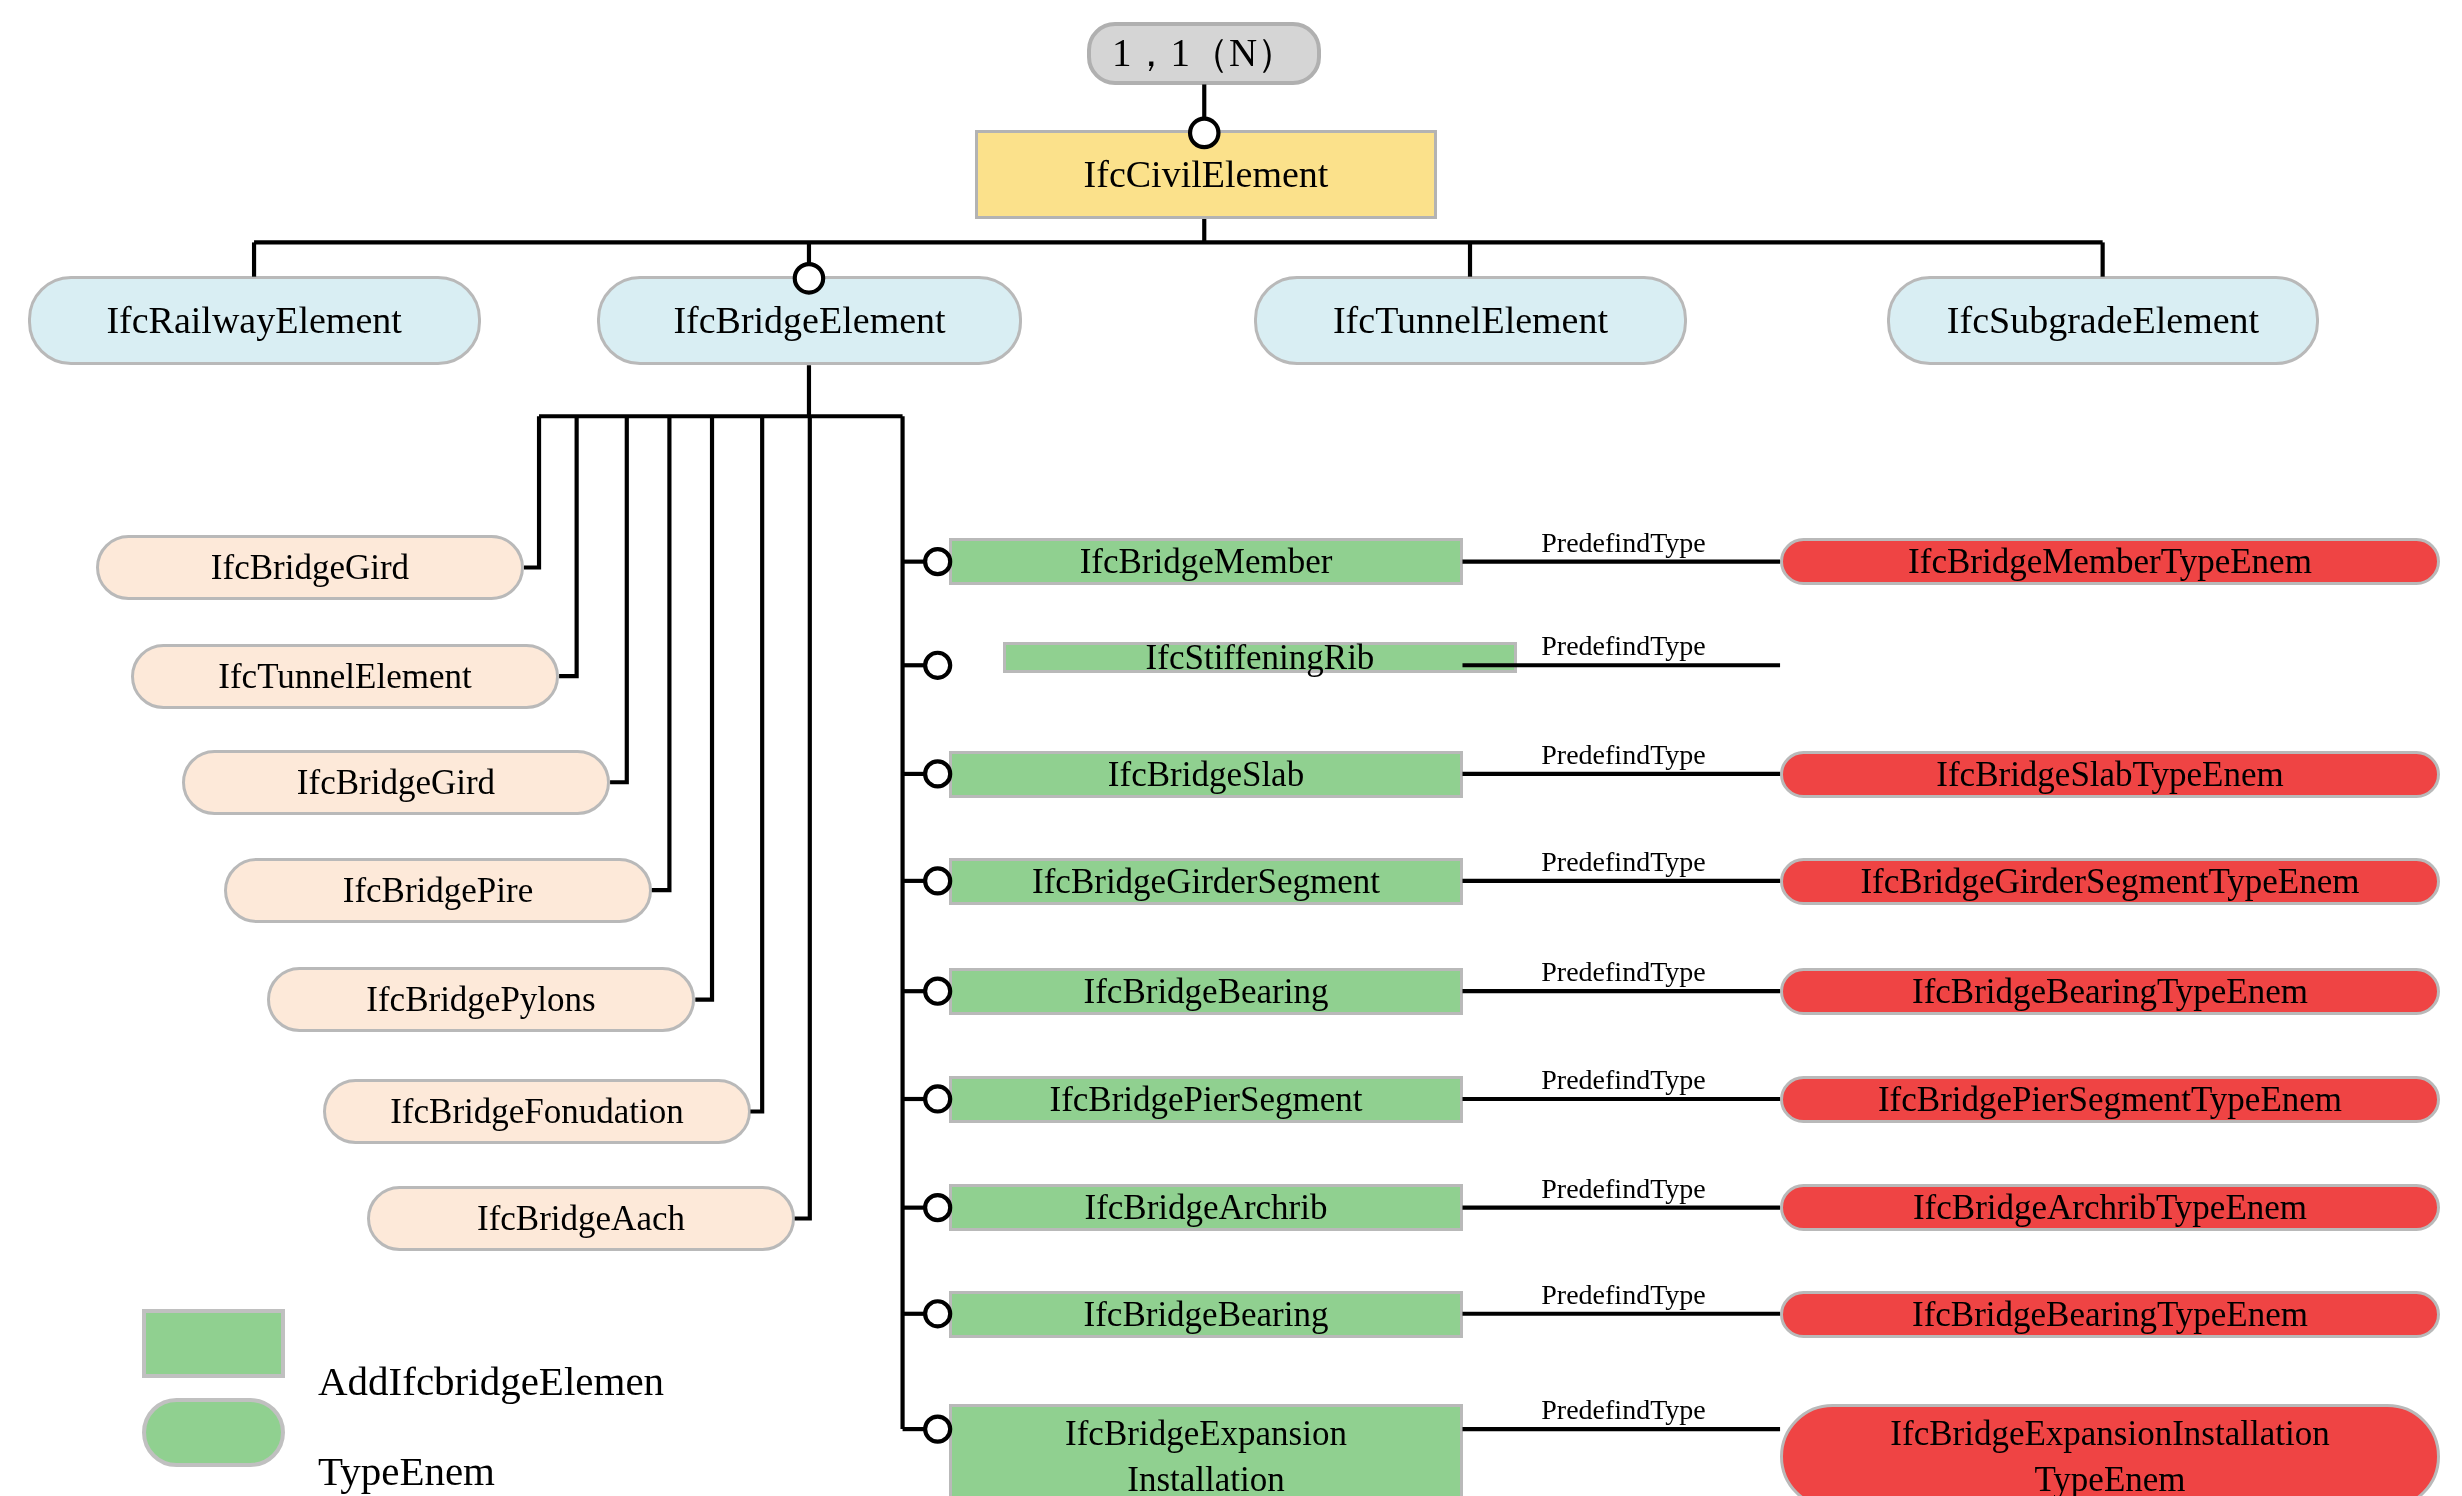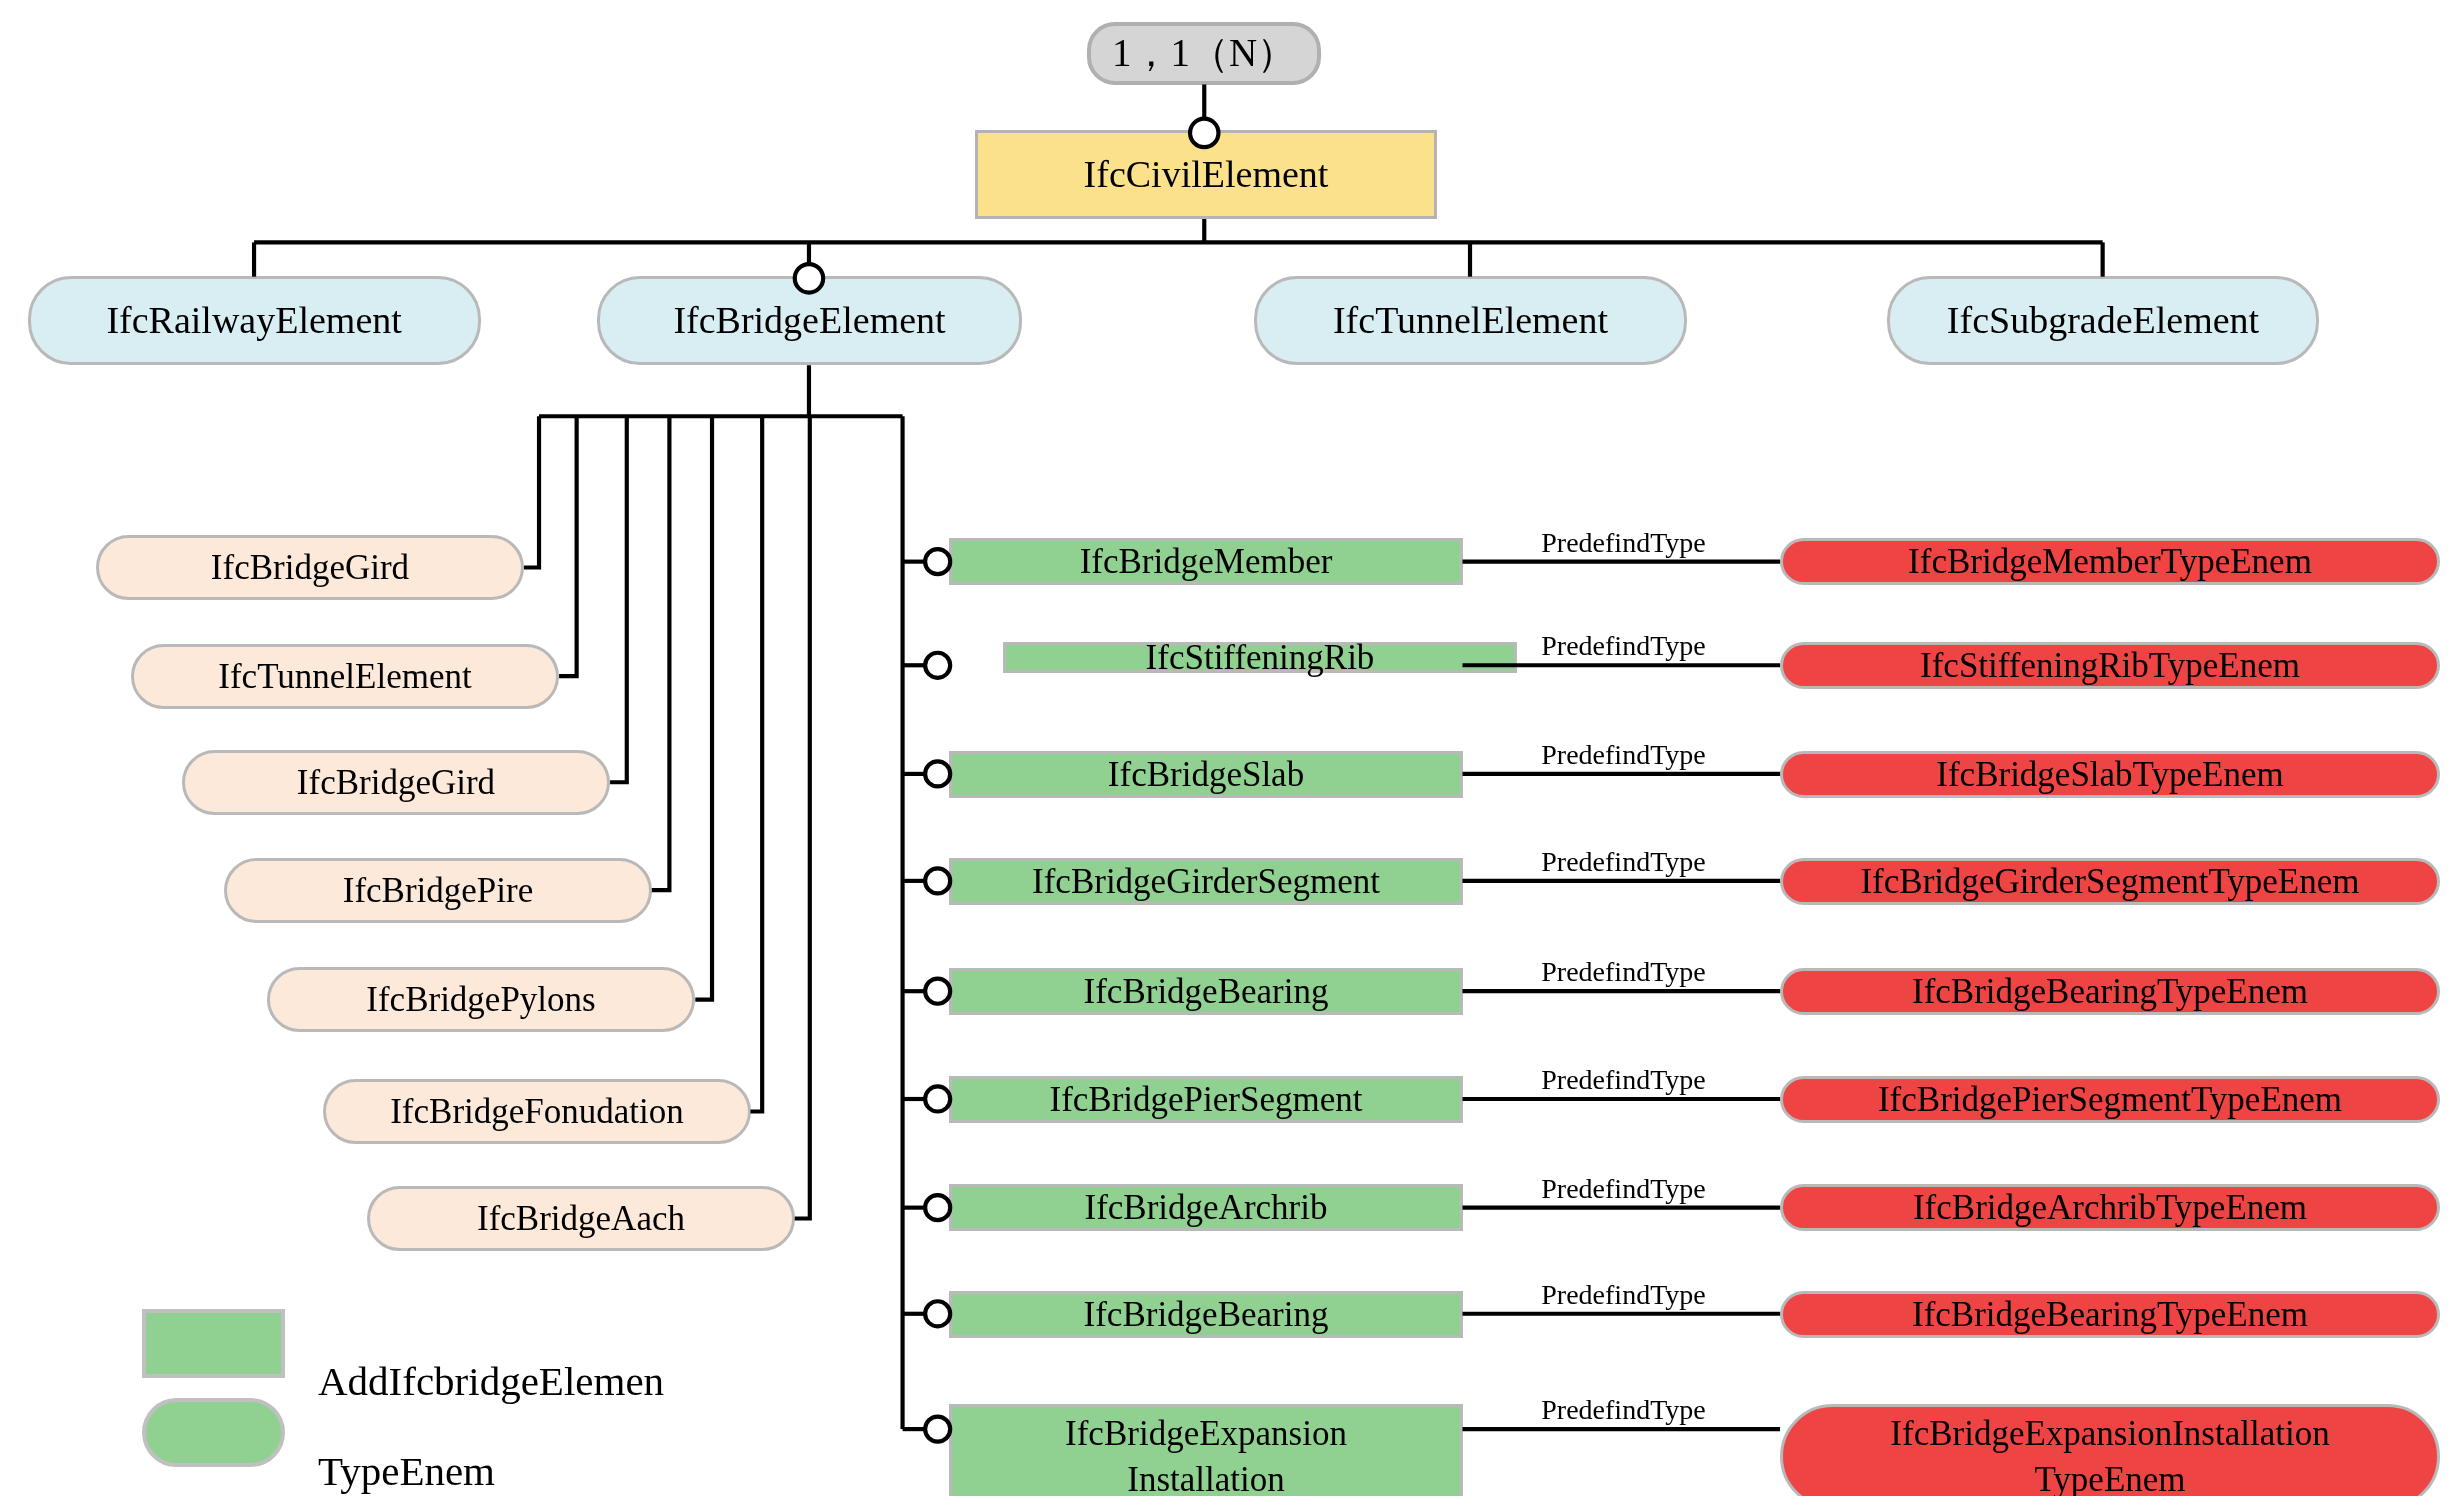--- a/index.html
+++ b/index.html
@@ -103,21 +103,20 @@
   <div class="node pill-peach" style="left:267px;top:967px;width:428px;height:65px;">IfcBridgePylons</div>
   <div class="node pill-peach" style="left:323px;top:1079px;width:428px;height:65px;">IfcBridgeFonudation</div>
   <div class="node pill-peach" style="left:367px;top:1186px;width:428px;height:65px;">IfcBridgeAach</div>
 
   <div class="node rect-green" style="left:949px;top:538px;width:514px;height:47px;">IfcBridgeMember</div>
   <div class="relation-label" style="top:527px;">PredefindType</div>
   <div class="node pill-green" style="left:1780px;top:538px;width:660px;height:47px;">IfcBridgeMemberTypeEnem</div>
 
   <div class="node rect-green" style="left:1003px;top:642px;width:514px;height:31px;">IfcStiffeningRib</div>
   <div class="relation-label" style="top:630px;">PredefindType</div>
-  <div class="node pill-green" style="left:1780px;top:642px;width:660px;height:47px;">IfcStiffeningRibTypeEnem</div>
 
   <div class="node rect-green" style="left:949px;top:751px;width:514px;height:47px;">IfcBridgeSlab</div>
   <div class="relation-label" style="top:739px;">PredefindType</div>
   <div class="node pill-green" style="left:1780px;top:751px;width:660px;height:47px;">IfcBridgeSlabTypeEnem</div>
 
   <div class="node rect-green" style="left:949px;top:858px;width:514px;height:47px;">IfcBridgeGirderSegment</div>
   <div class="relation-label" style="top:846px;">PredefindType</div>
   <div class="node pill-green" style="left:1780px;top:858px;width:660px;height:47px;">IfcBridgeGirderSegmentTypeEnem</div>
 
   <div class="node rect-green" style="left:949px;top:968px;width:514px;height:47px;">IfcBridgeBearing</div>

